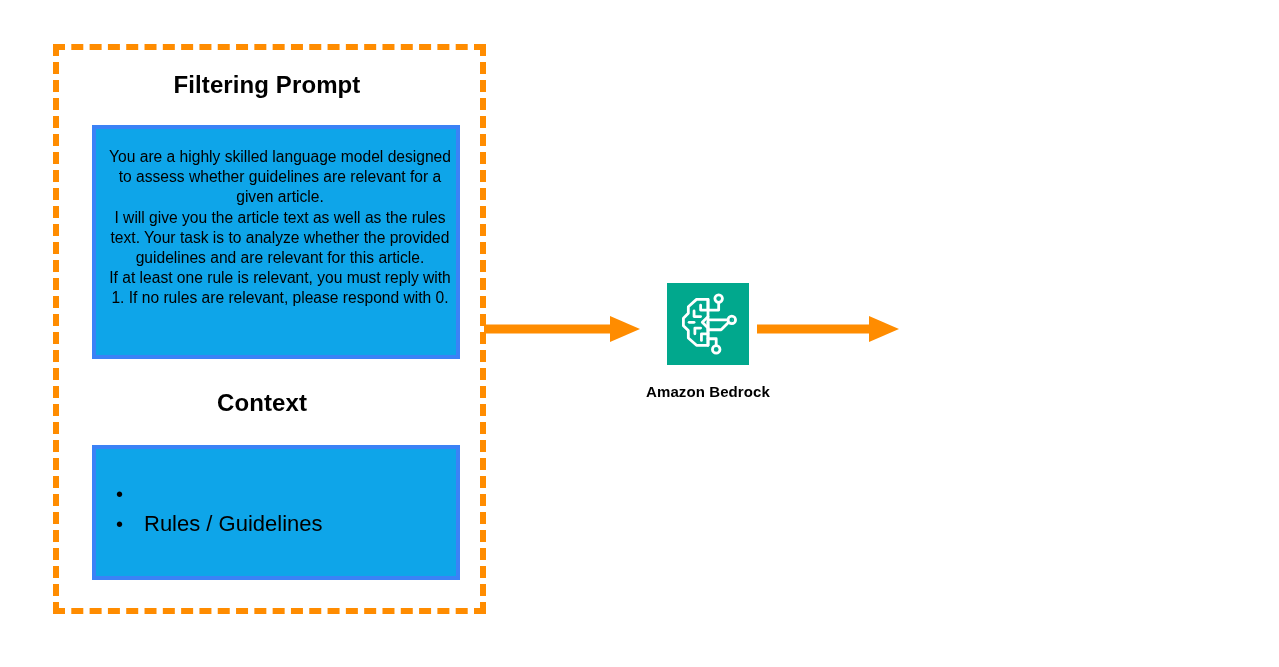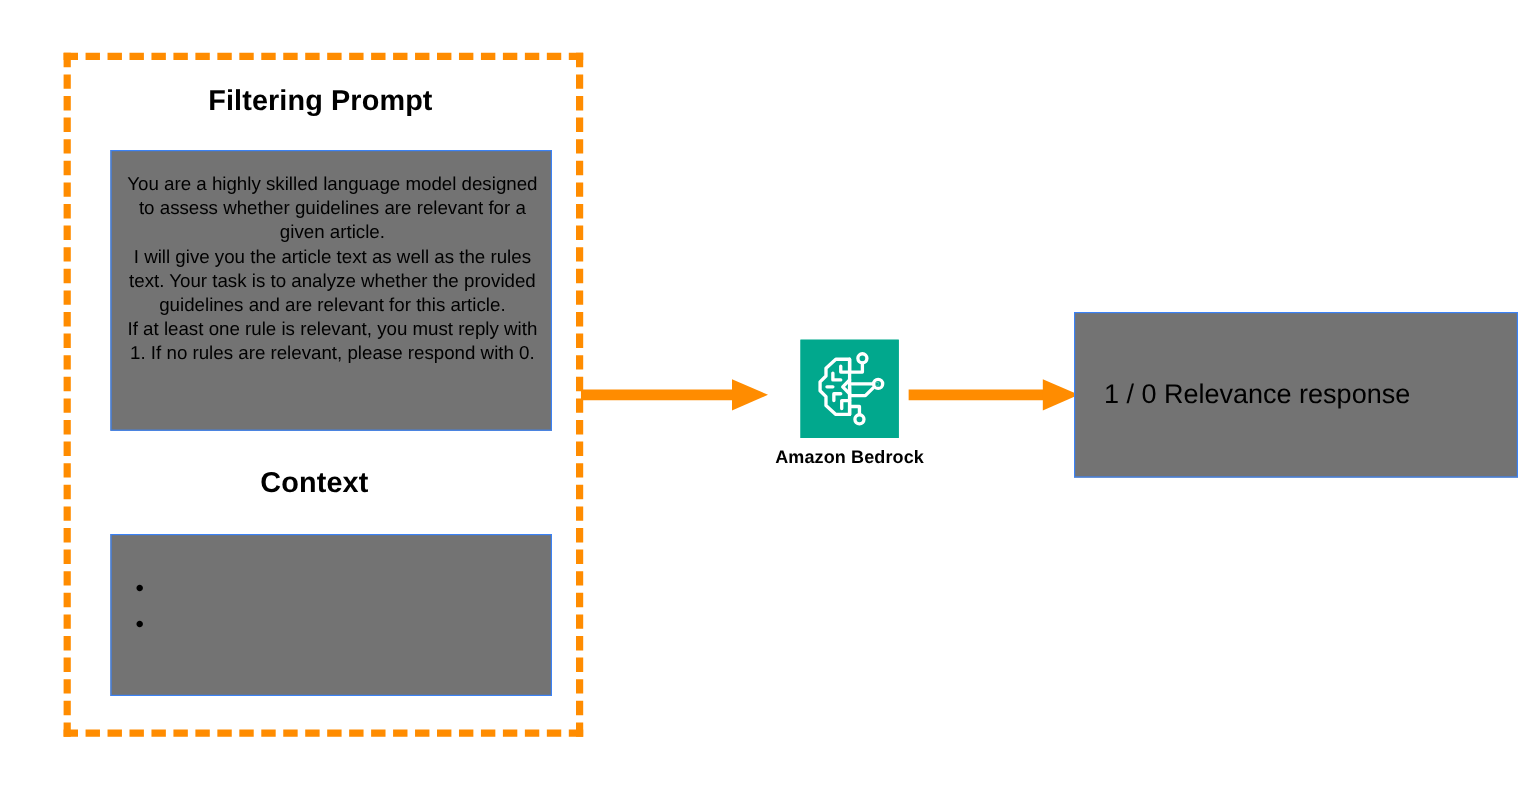--- a/index.html
+++ b/index.html
@@ -48,22 +48,22 @@
   }
   #context-heading {
     left: 55px;
     top: 388px;
     width: 414px;
   }
 
   
   .box {
     position: absolute;
-    border: 1px solid #3b82f6;
-    background: #737373;
+    border: 4px solid #3b82f6;
+    background: #0ea5e9;
     box-sizing: border-box;
   }
   #prompt-box {
     left: 86px;
     top: 119px;
     width: 368px;
     height: 234px;
   }
   #context-box {
     left: 86px;
@@ -143,21 +143,21 @@
     text-align: center;
   }
   #bedrock-icon {
     width: 82px;
     height: 82px;
     margin: 0 auto;
     background: #01a88d;
     display: block;
   }
   #bedrock-label {
-    margin-top: 7px;
+    margin-top: 17px;
     font-size: 15px;
     font-weight: bold;
     line-height: 19px;
     color: #000000;
     letter-spacing: 0.1px;
   }
 </style>
 </head>
 <body>
 
@@ -171,20 +171,21 @@
 If at least one rule is relevant, you must reply with 1. If no rules are relevant, please respond with 0.</div>
     </div>
 
     <div class="box" id="context-box" style="left:33px; top:395px;">
       <ul class="bullet-list">
         <li>
           <span class="bullet-mark">•</span>
         </li>
         <li>
           <span class="bullet-mark">•</span>
+          <span>Rules / Guidelines</span>
         </li>
       </ul>
     </div>
   </div>
 
   <div class="heading" id="context-heading">Context</div>
 
   <div class="heading" id="prompt-heading">Filtering Prompt</div>
 
   <svg class="arrow" id="arrow-1" viewBox="0 0 156 30">
@@ -220,17 +221,14 @@
       </g>
     </svg>
     <div id="bedrock-label">Amazon Bedrock</div>
   </div>
 
   <svg class="arrow" id="arrow-2" viewBox="0 0 142 30">
     <line x1="0" y1="15" x2="116" y2="15" stroke="#ff8c00" stroke-width="9"></line>
     <polygon points="112,2 142,15 112,28" fill="#ff8c00"></polygon>
   </svg>
 
-  <div class="box" id="response-box">
-    <div class="response-text">1 / 0 Relevance response</div>
-  </div>
 
 </div>
 
 </body></html>

